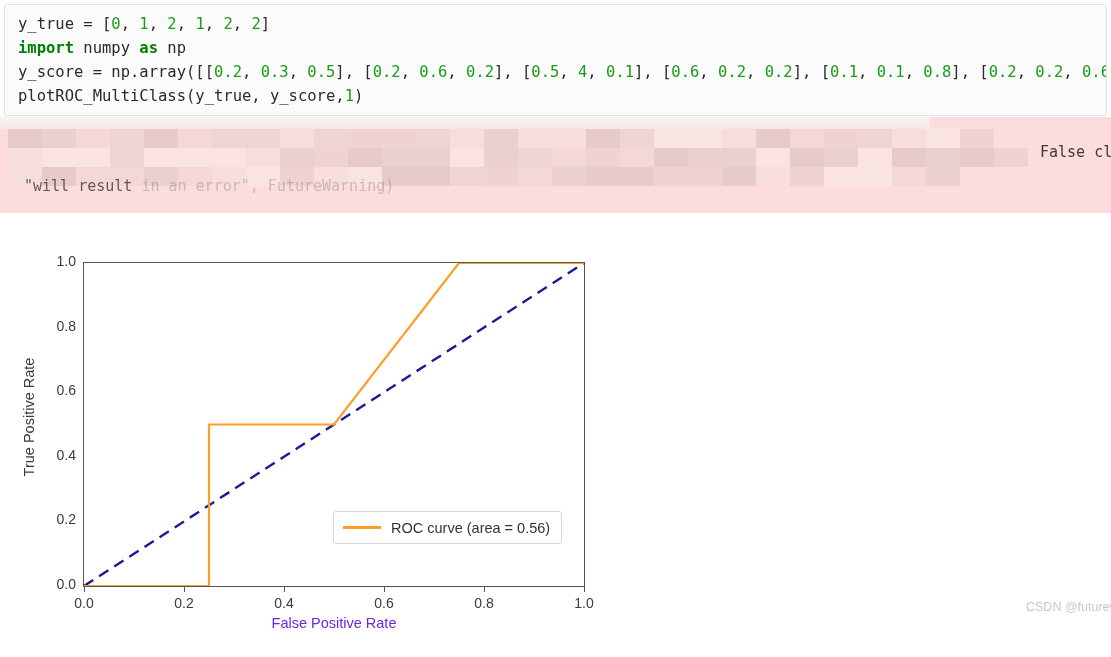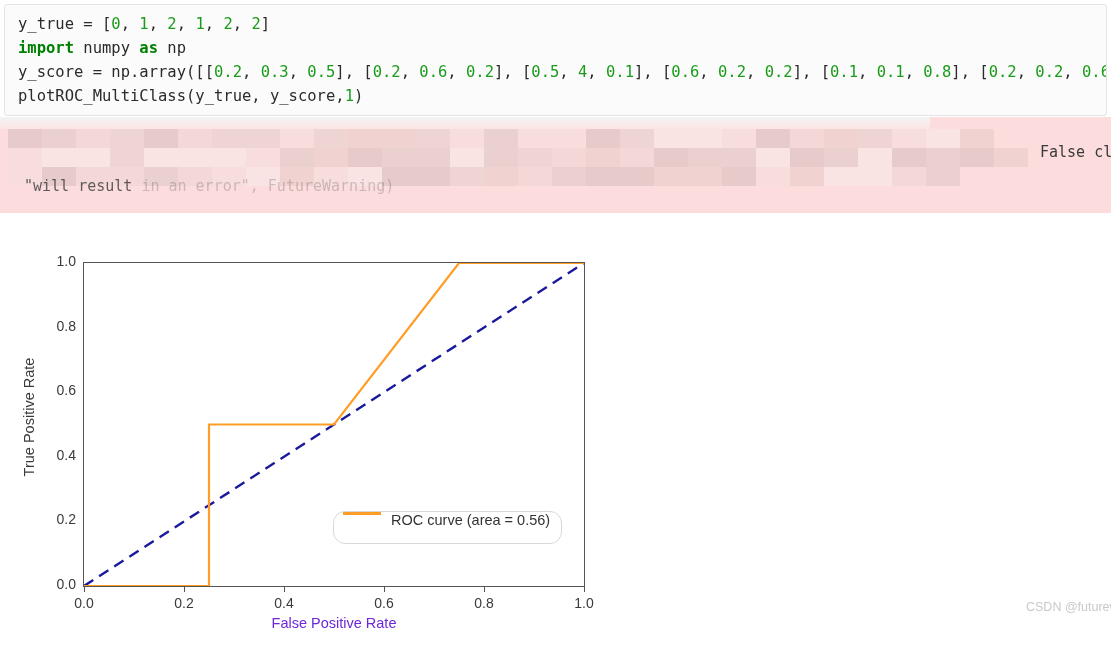--- a/index.html
+++ b/index.html
@@ -192,25 +192,25 @@
     transform: rotate(-90deg);
   }
   
   #legend {
     position: absolute;
     left: 333px;
     top: 298px;
     height: 33px;
     padding: 0 11px 0 9px;
     display: flex;
-    align-items: flex-start;
+    align-items: center;
     gap: 10px;
     background: #ffffff;
     border: 1px solid #d8d8d8;
-    border-radius: 12px;
+    border-radius: 3px;
     box-sizing: border-box;
   }
   #legend-swatch {
     width: 38px;
     height: 3px;
     background: #ff9d27;
     flex: 0 0 auto;
   }
   #legend-label {
     font-size: 14.5px;

